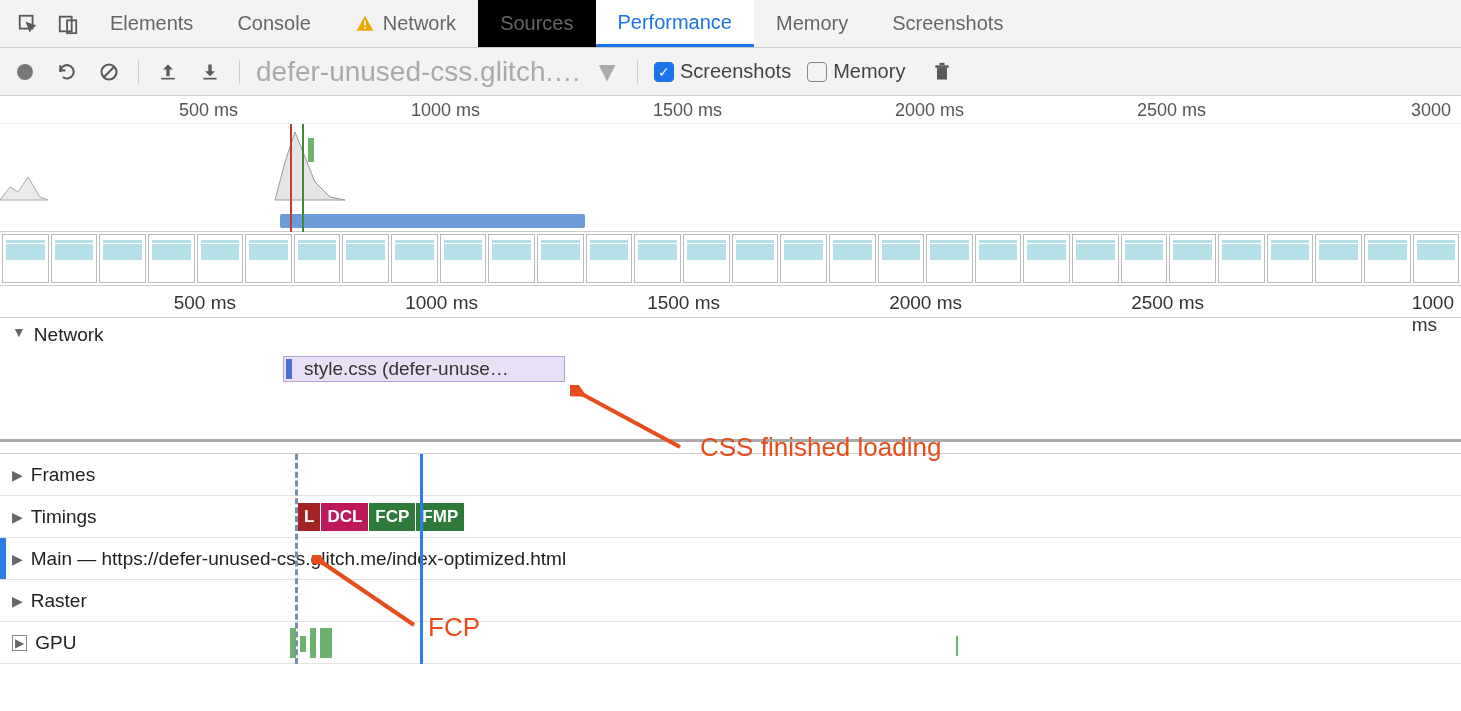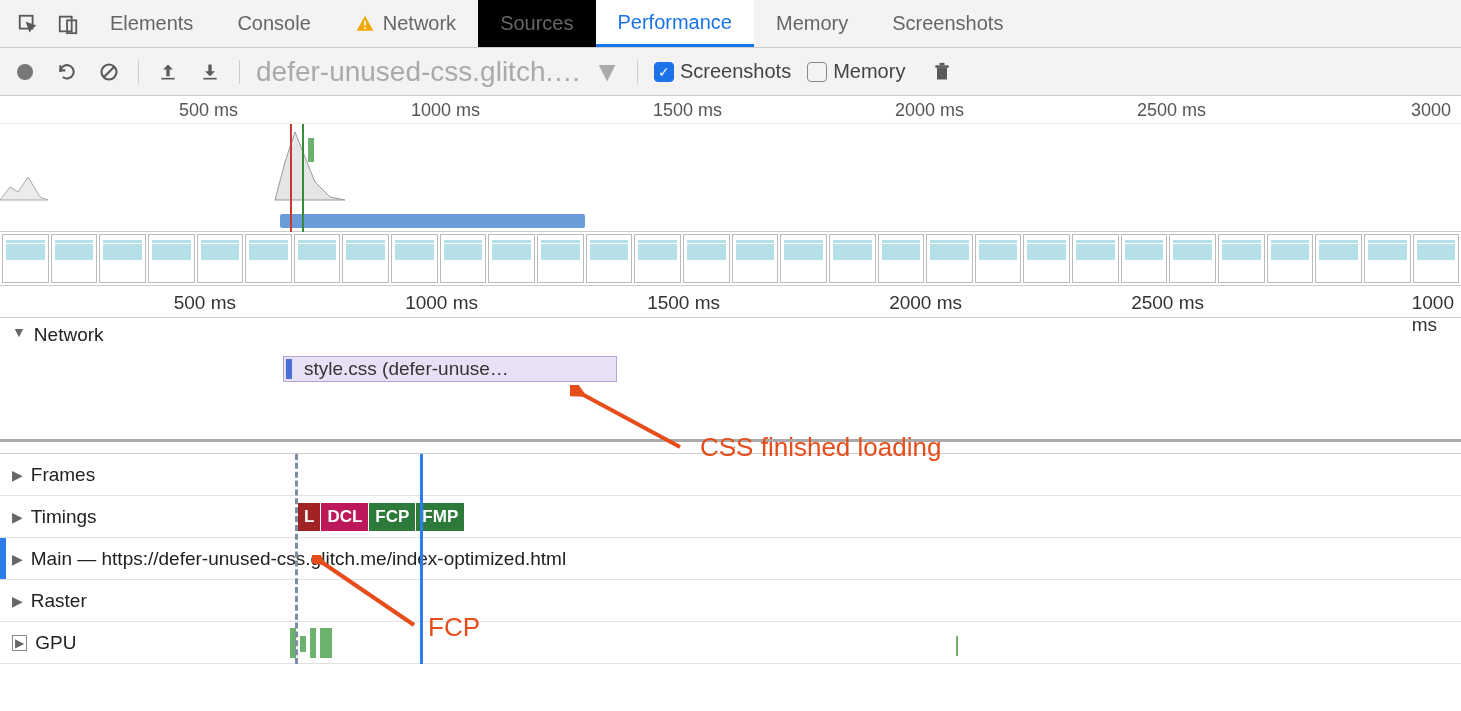--- a/index.html
+++ b/index.html
@@ -223,21 +223,21 @@
   left: 283px;
   top: 38px;
   height: 26px;
   background: #e8e0f5;
   border: 1px solid #b6a4d6;
   display: flex;
   align-items: center;
   padding-left: 20px;
   font-size: 19px;
   color: #333;
-  width: 334px;
+  width: 282px;
 }
 .net-bar::before {
   content: "";
   position: absolute;
   left: 2px;
   top: 2px;
   bottom: 2px;
   width: 6px;
   background: #4a6fd6;
 }

